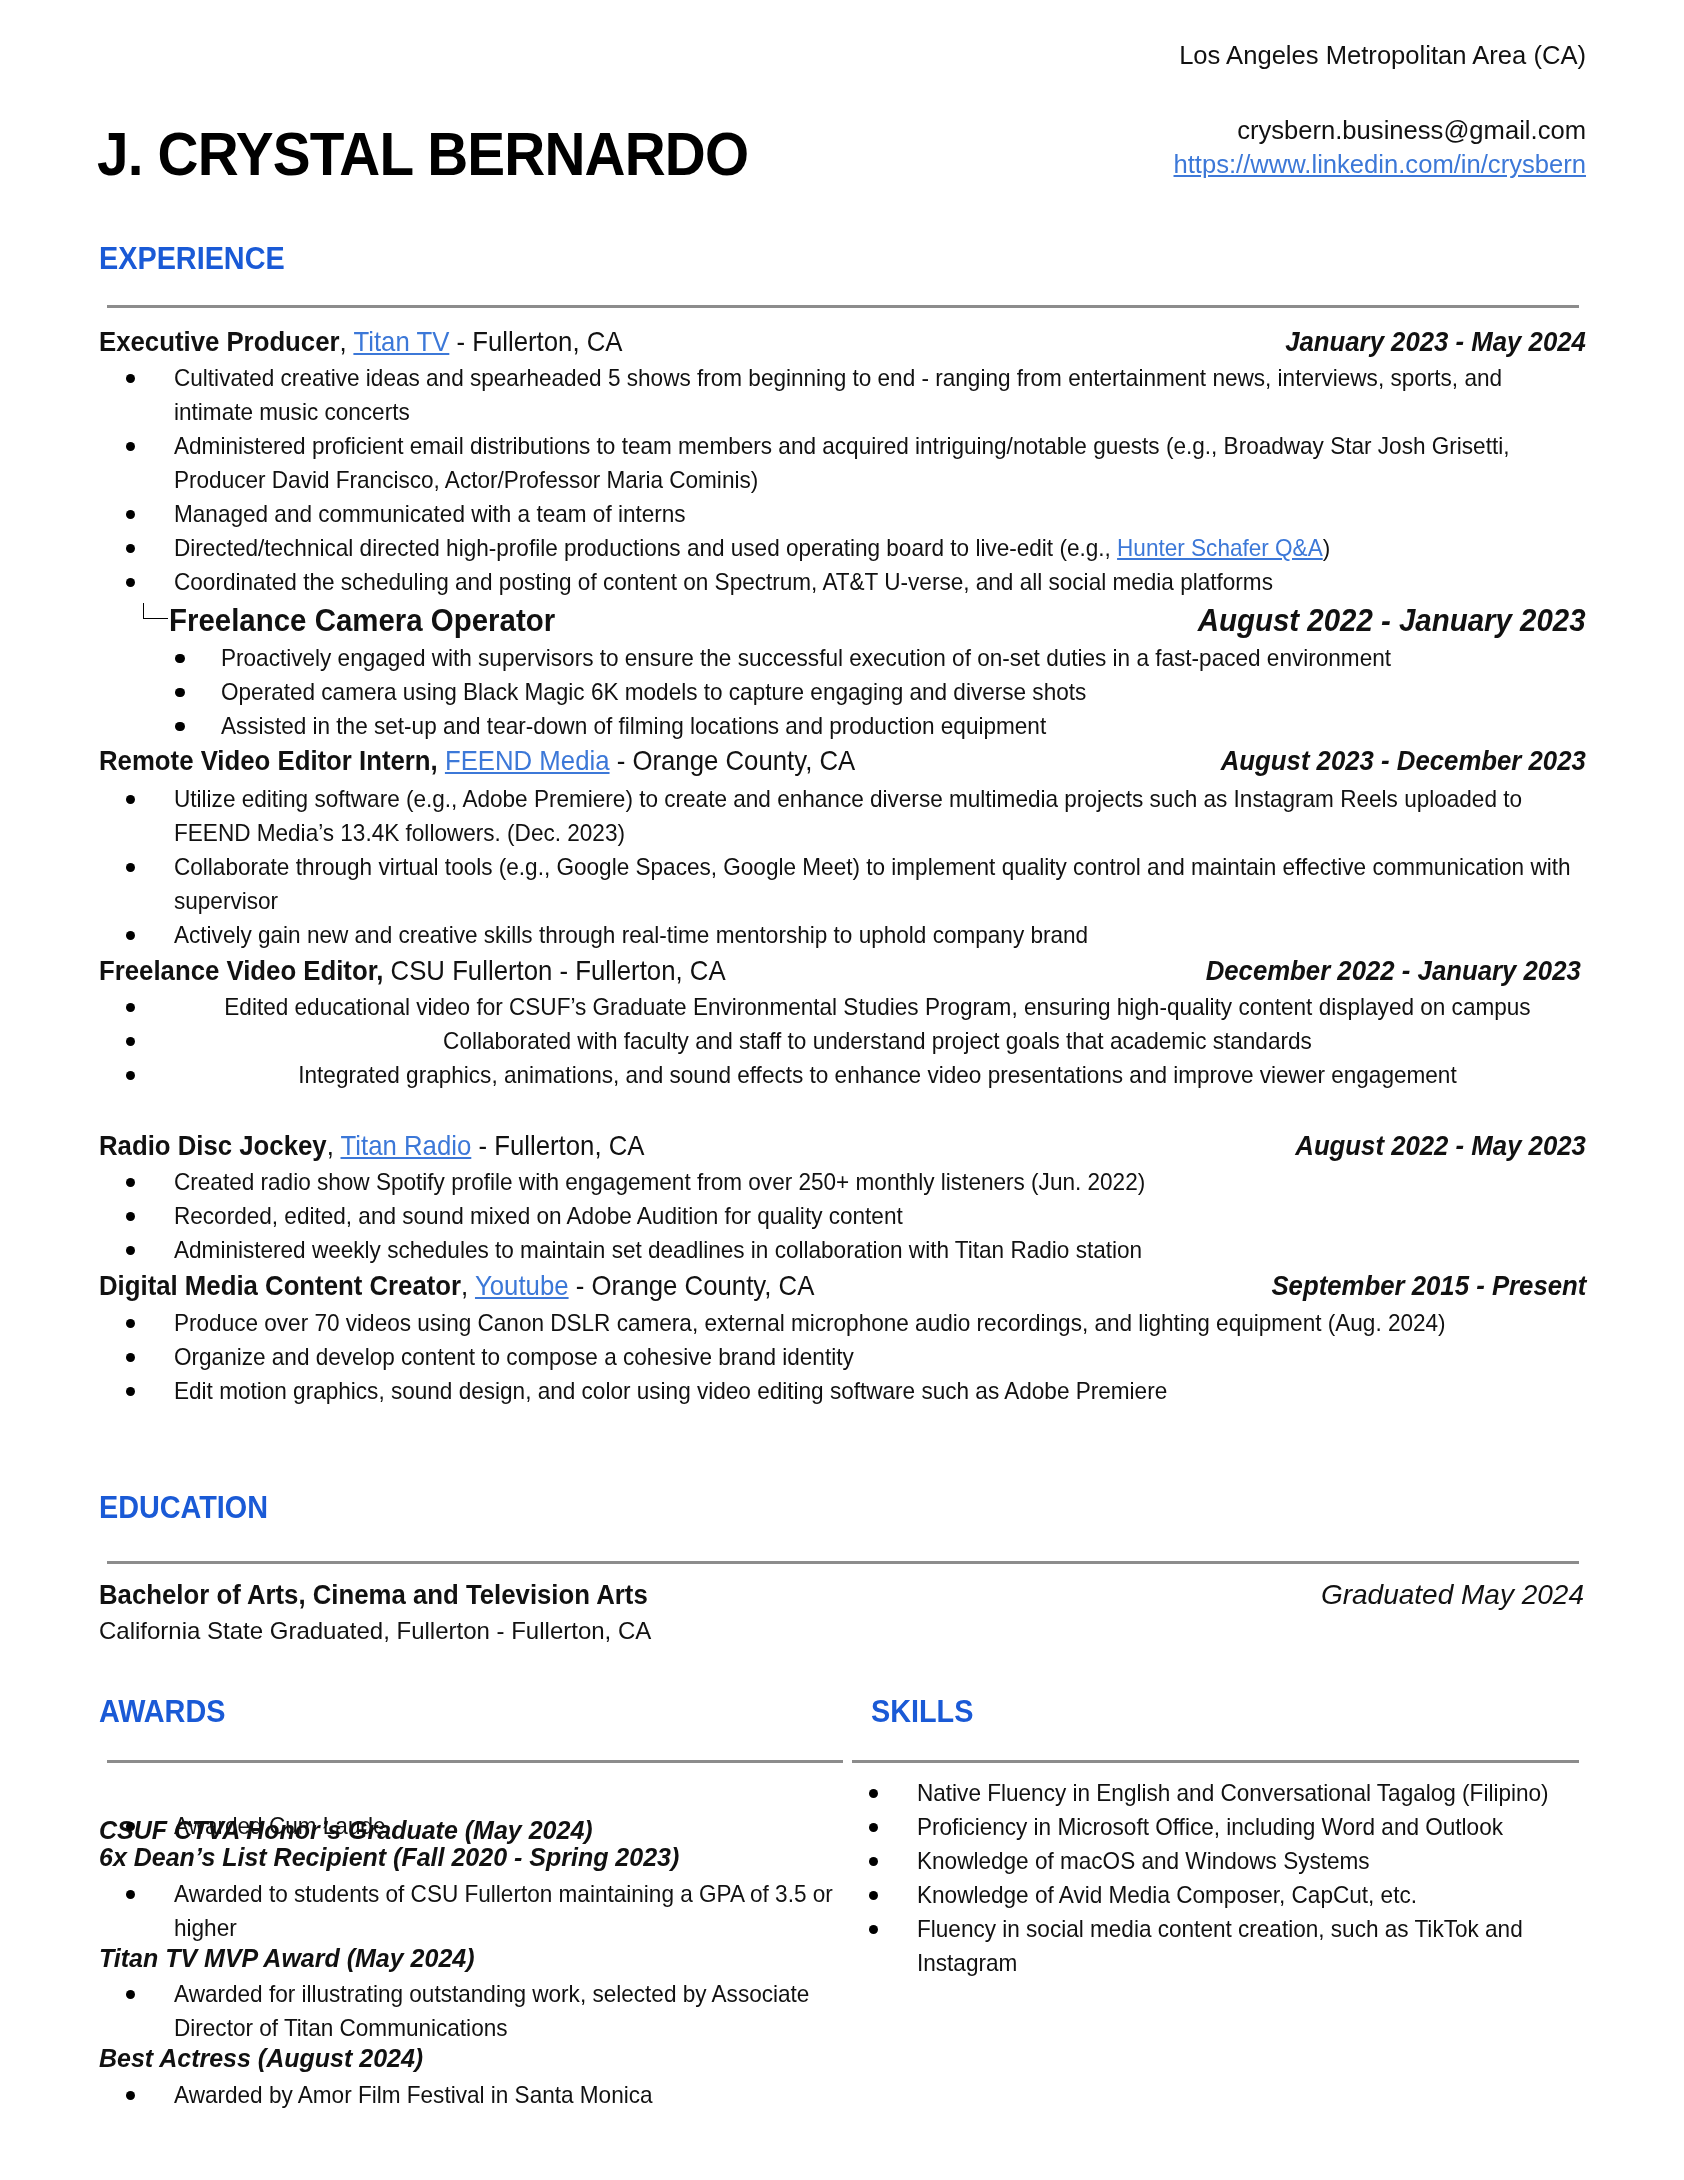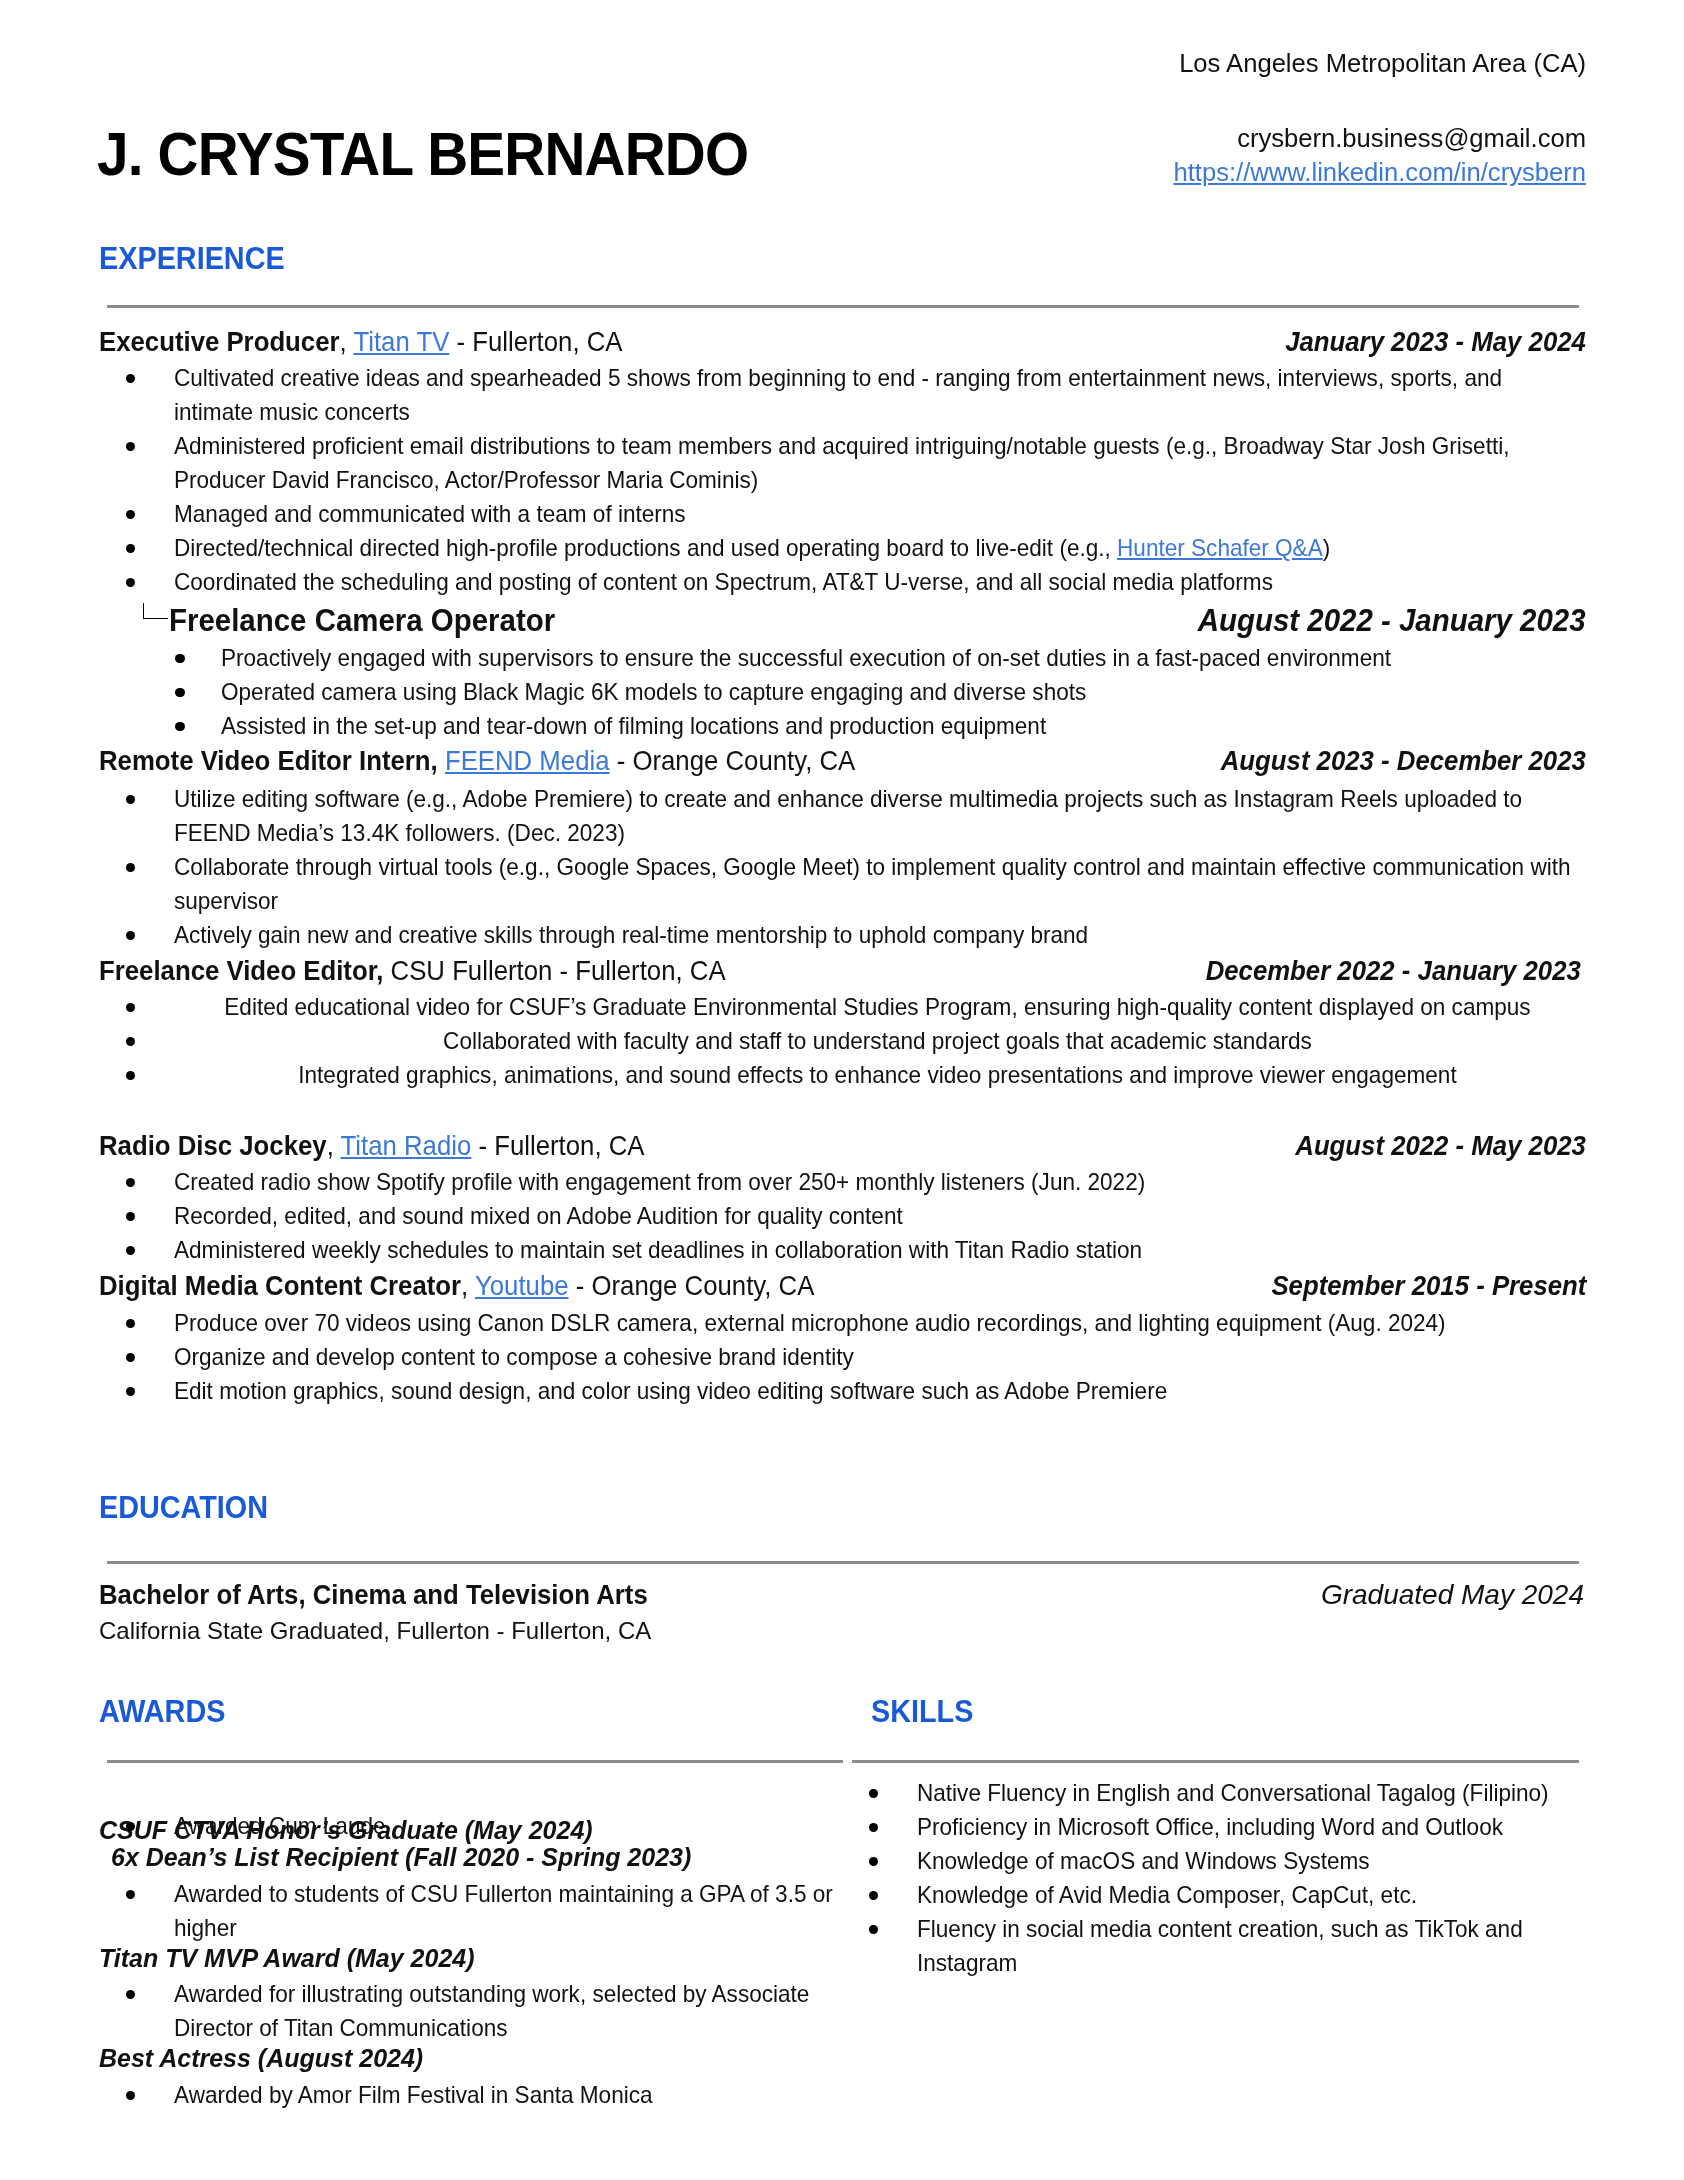--- a/index.html
+++ b/index.html
@@ -4,21 +4,21 @@
 <style>
   html, body { margin: 0; padding: 0; background: #ffffff; }
   body {
     width: 1685px; height: 2181px; position: relative; overflow: hidden;
     font-family: "Liberation Sans", "DejaVu Sans", sans-serif;
     color: #111111;
   }
   .page { position: absolute; left: 0; top: 0; width: 1685px; height: 2181px; }
 
   
-  .contact { position: absolute; right: 99px; text-align: right; font-size: 25.6px; line-height: 32px; margin-top: 8px; }
+  .contact { position: absolute; right: 99px; text-align: right; font-size: 25.6px; line-height: 32px; }
   .contact-location { top: 39px; }
   .contact-email { top: 114px; }
   .contact-linkedin { top: 148px; color: #3c78d8; text-decoration: underline; }
   .name {
     position: absolute; left: 97px; top: 119px;
     font-size: 61px; font-weight: bold; letter-spacing: -0.9px; color: #000;
     transform: scaleX(0.93); transform-origin: left top;
   }
 
   .section-title {
@@ -159,21 +159,21 @@
   <div class="edu-date" style="top:1579px;">Graduated May 2024</div>
   <div class="edu-school" style="top:1617px;">California State Graduated, Fullerton - Fullerton, CA</div>
 
   <div class="section-title" style="left:99px; top:1693px;">AWARDS</div>
   <div class="divider" style="left:107px; right:842px; top:1760px;"></div>
 
   <div class="award-title" style="top:1776px;margin-top:40px;">CSUF CTVA Honor’s Graduate (May 2024)</div>
   <ul class="bullets" style="left:99px; width:750px; top:1809px;">
     <li><span class="txt">Awarded Cum Laude</span></li>
   </ul>
-  <div class="award-title" style="top:1843px;margin-left:12px;">6x Dean’s List Recipient (Fall 2020 - Spring 2023)</div>
+  <div class="award-title" style="top:1843px;">6x Dean’s List Recipient (Fall 2020 - Spring 2023)</div>
   <ul class="bullets" style="left:99px; width:750px; top:1877px;">
     <li><span class="txt">Awarded to students of CSU Fullerton maintaining a GPA of 3.5 or higher</span></li>
   </ul>
   <div class="award-title" style="top:1944px;">Titan TV MVP Award (May 2024)</div>
   <ul class="bullets" style="left:99px; width:750px; top:1977px;">
     <li><span class="txt">Awarded for illustrating outstanding work, selected by Associate Director of Titan Communications</span></li>
   </ul>
   <div class="award-title" style="top:2044px;">Best Actress (August 2024)</div>
   <ul class="bullets" style="left:99px; width:750px; top:2078px;">
     <li><span class="txt">Awarded by Amor Film Festival in Santa Monica</span></li>

